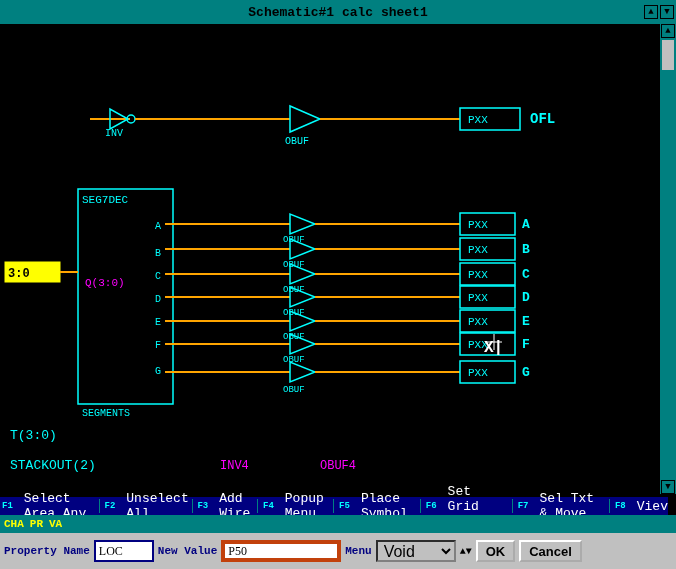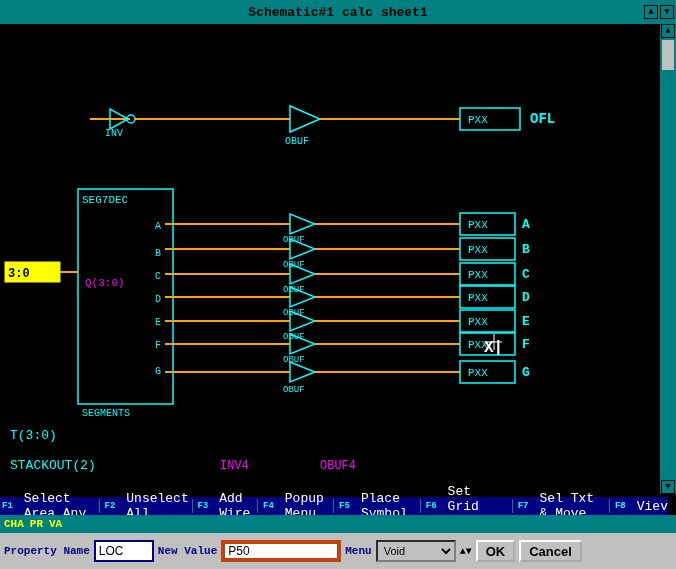--- a/index.html
+++ b/index.html
@@ -154,21 +154,21 @@
       color: #000080;
       font-size: 11px;
       font-weight: bold;
       white-space: nowrap;
     }
     .prop-input {
       height: 22px;
       background: #ffffff;
       border: 2px solid #000080;
       font-size: 12px;
-      font-family: Liberation Sans, sans-serif;
+      font-family: Liberation Serif, serif;
       padding: 0 3px;
       outline: none;
     }
     .prop-input-sm {
       width: 60px;
     }
     .prop-input-md {
       width: 80px;
     }
     .prop-input-lg {
@@ -181,21 +181,21 @@
       border: 2px outset #ffffff;
       font-size: 13px;
       font-weight: bold;
       cursor: pointer;
       white-space: nowrap;
     }
     .prop-select {
       height: 22px;
       background: #c0c0c0;
       border: 2px inset #808080;
-      font-size: 11px;
+      font-size: 16px;
       padding: 0 2px;
     }
     .new-value-highlight {
       border: 4px solid #c2410c;
     }
   </style>
 </head>
 <body>
 
 <div class="title-bar">

